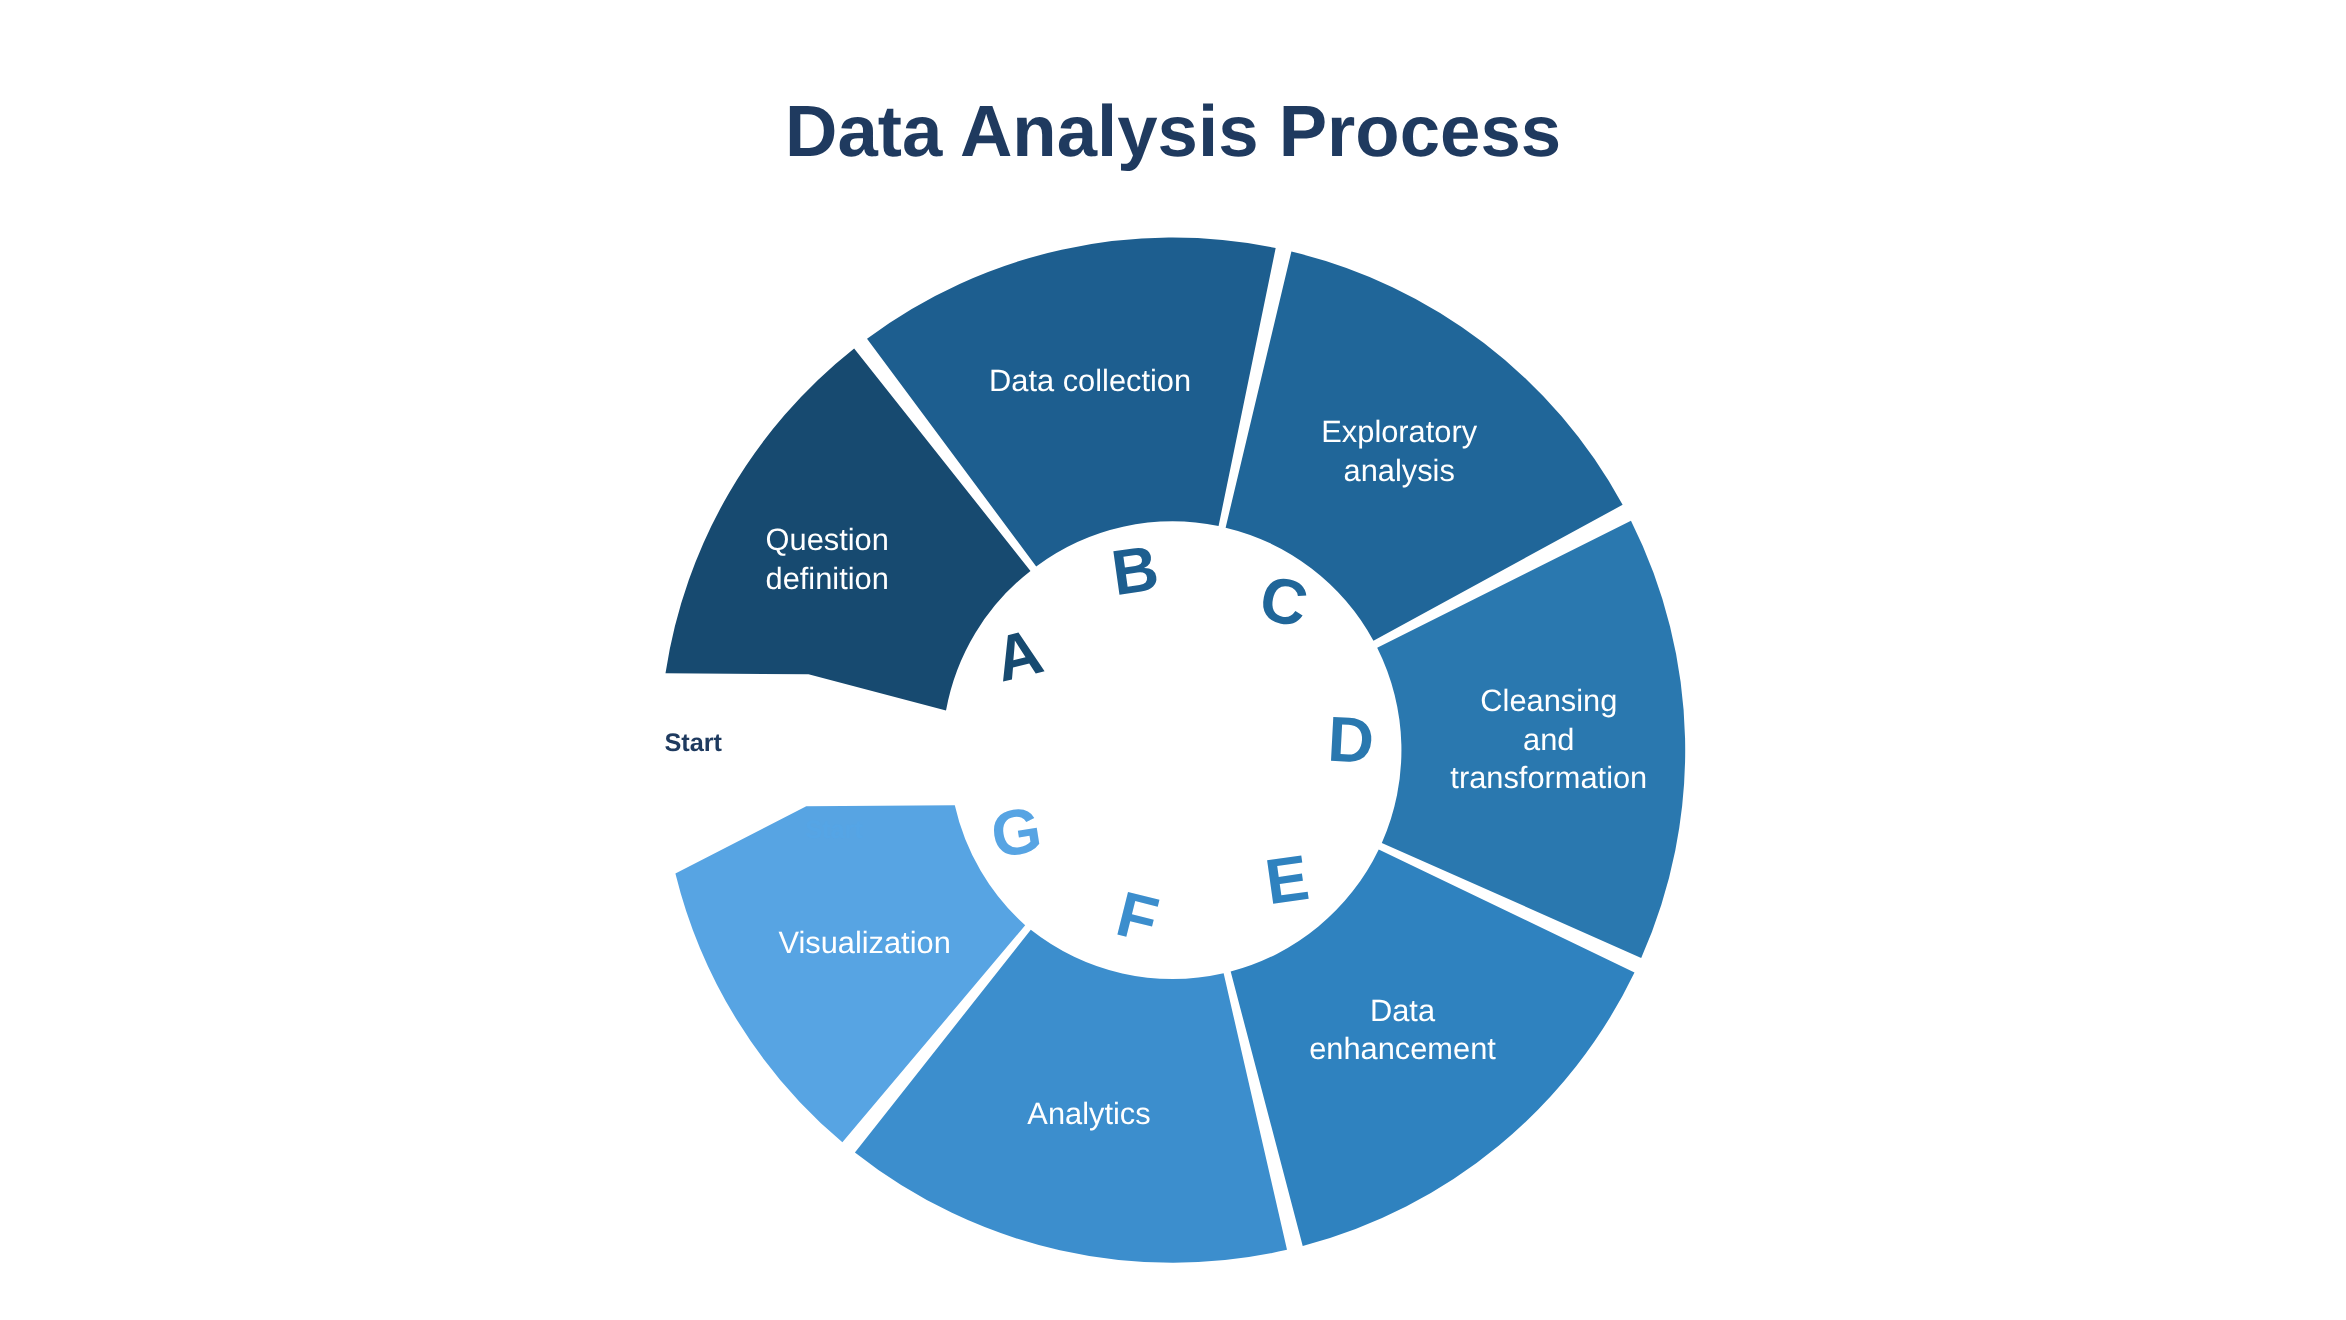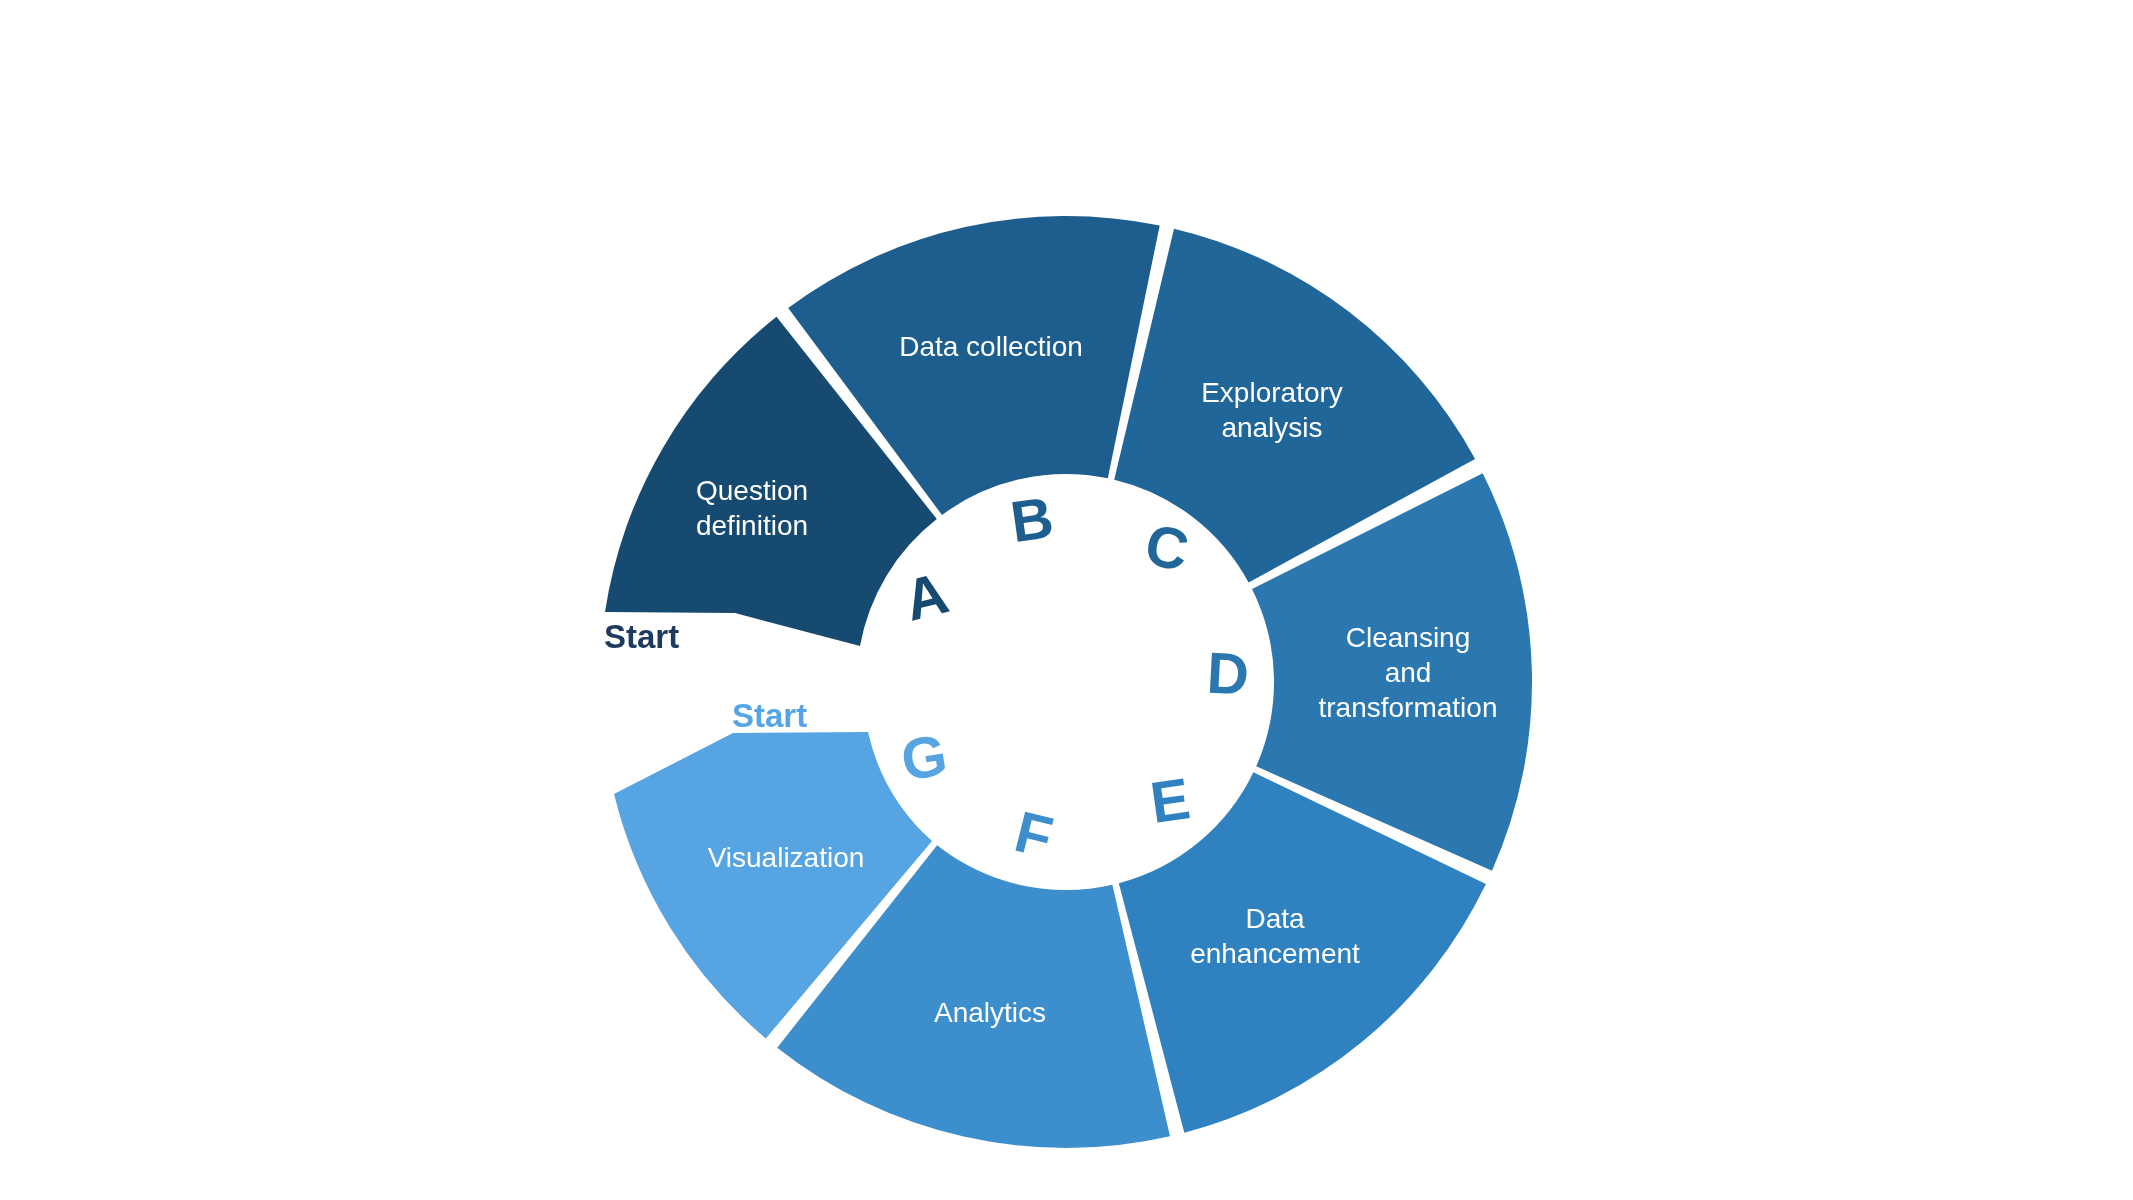--- a/index.html
+++ b/index.html
@@ -30,41 +30,43 @@
   .donut-svg {
     position: absolute;
     left: 0;
     top: 0;
     width: 2133px;
     height: 1200px;
   }
   .anno {
     position: absolute;
     font-weight: 800;
-    font-size: 33px;
+    font-size: 23px;
     line-height: 1;
     white-space: nowrap;
+    margin-top: 44px;
   }
   .anno-start { left: 604px; top: 620px; }
   .anno-finish { left: 732px; top: 699px; }
   .seg-label {
     font-family: "Liberation Sans", "DejaVu Sans", sans-serif;
     font-size: 28px;
     fill: #ffffff;
   }
   .seg-letter {
     font-family: "Liberation Sans", "DejaVu Sans", sans-serif;
     font-size: 58px;
     font-weight: 800;
   }
 </style>
 </head>
 <body>
 
 <div class="stage">
+  <h1 class="chart-title" style="color: rgb(31, 58, 95);">Data Analysis Process</h1>
 
   <svg id="donut" class="donut-svg" viewBox="0 0 2133 1200" xmlns="http://www.w3.org/2000/svg">
       <path d="M 605 612 A 466 466 0 0 1 776.5 316.8 L 936.8 519 A 208 208 0 0 0 860 646 L 735 613 Z" fill="#174A70"></path>
       <text x="752" y="508" text-anchor="middle" class="seg-label"><tspan x="752" y="490.5" dominant-baseline="central">Question</tspan><tspan x="752" y="525.5" dominant-baseline="central">definition</tspan></text>
       <text x="926" y="596" text-anchor="middle" dominant-baseline="central" class="seg-letter" fill="#174A70" transform="rotate(-14 926 596)">A</text>
       <path d="M 788.2 307.9 A 466 466 0 0 1 1159.7 225.5 L 1107.8 478.2 A 208 208 0 0 0 942 515 Z" fill="#1D5E8F"></path>
       <text x="991" y="346" text-anchor="middle" class="seg-label"><tspan x="991" y="346" dominant-baseline="central">Data collection</tspan></text>
       <text x="1032" y="519" text-anchor="middle" dominant-baseline="central" class="seg-letter" fill="#1D5E8F" transform="rotate(-8 1032 519)">B</text>
       <path d="M 1174 228.7 A 466 466 0 0 1 1475.1 458.9 L 1248.6 582.4 A 208 208 0 0 0 1114.2 479.7 Z" fill="#206699"></path>
       <text x="1272" y="410" text-anchor="middle" class="seg-label"><tspan x="1272" y="392.5" dominant-baseline="central">Exploratory</tspan><tspan x="1272" y="427.5" dominant-baseline="central">analysis</tspan></text>

